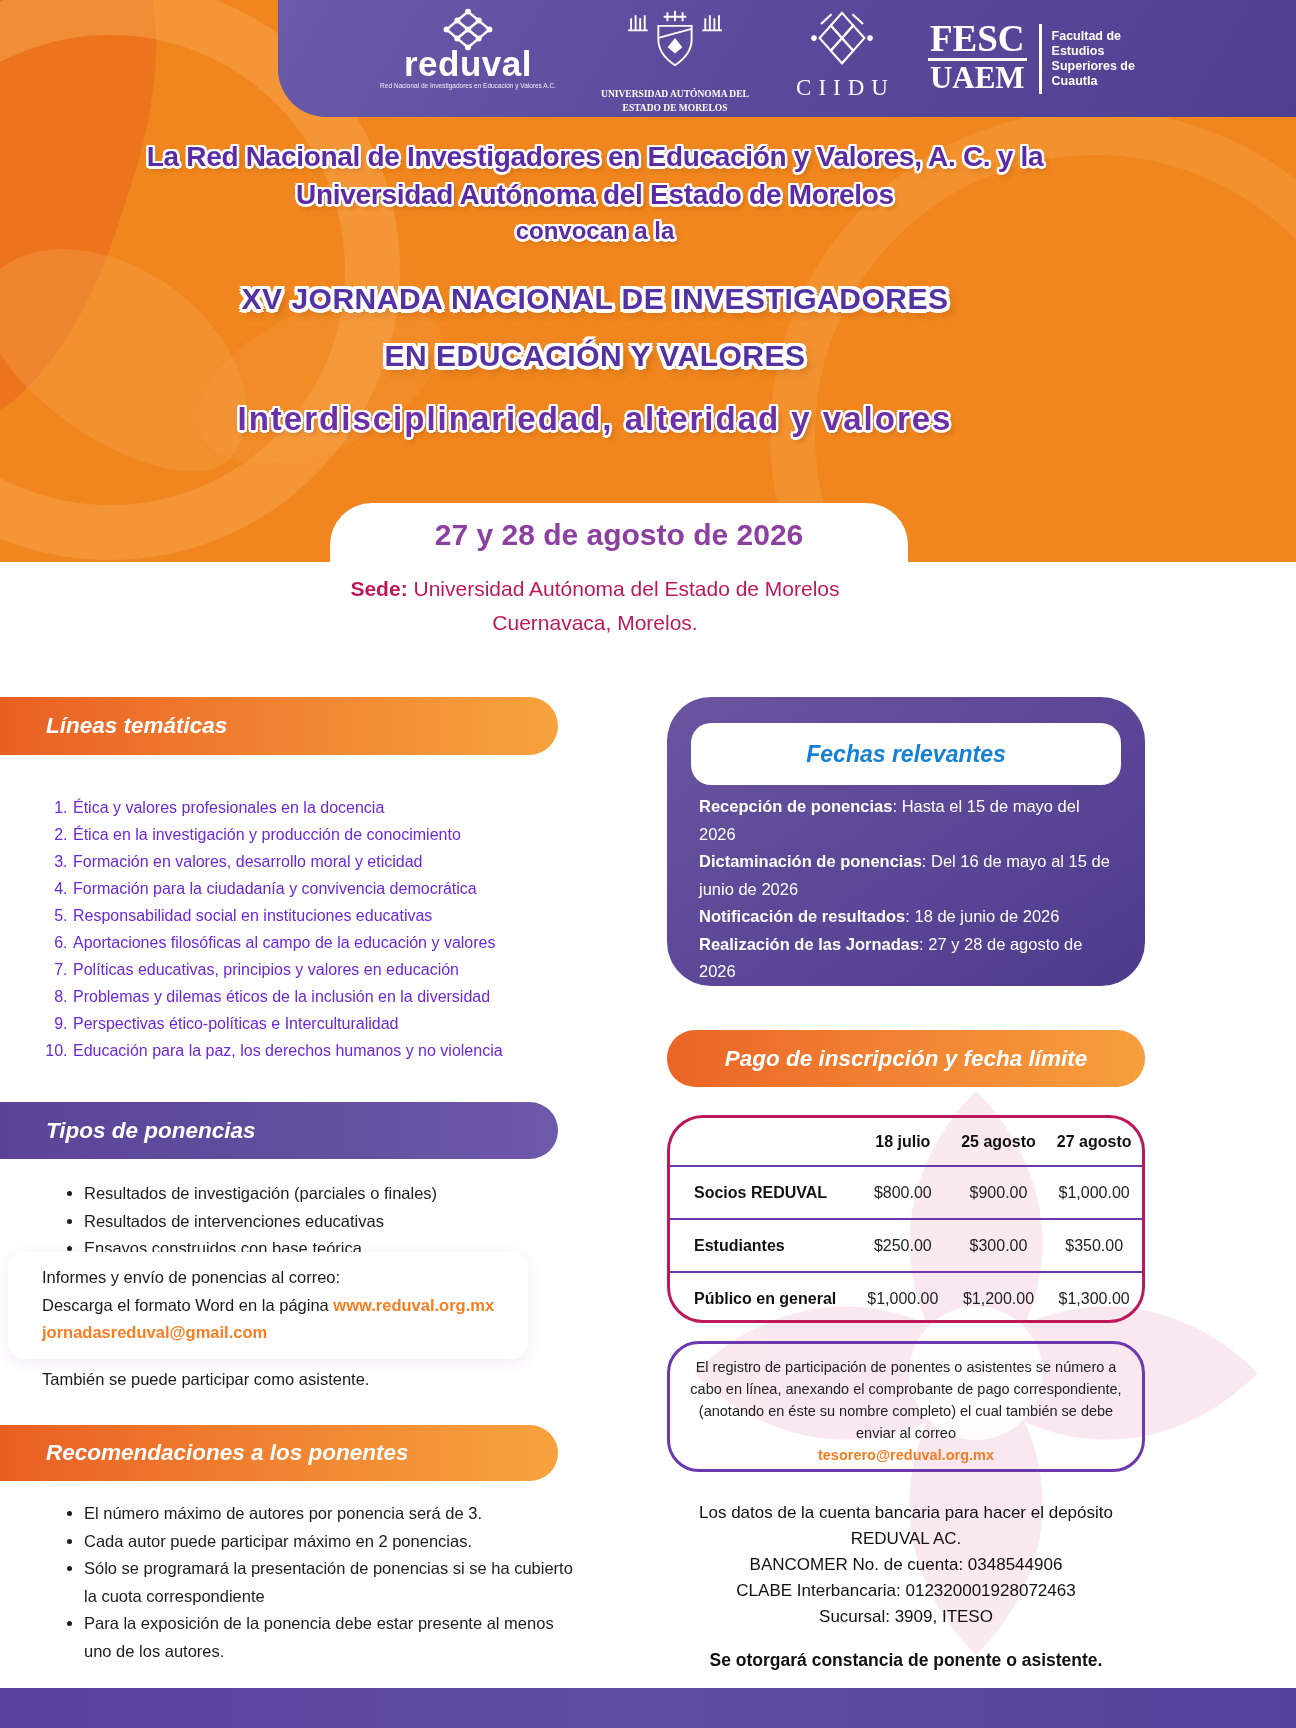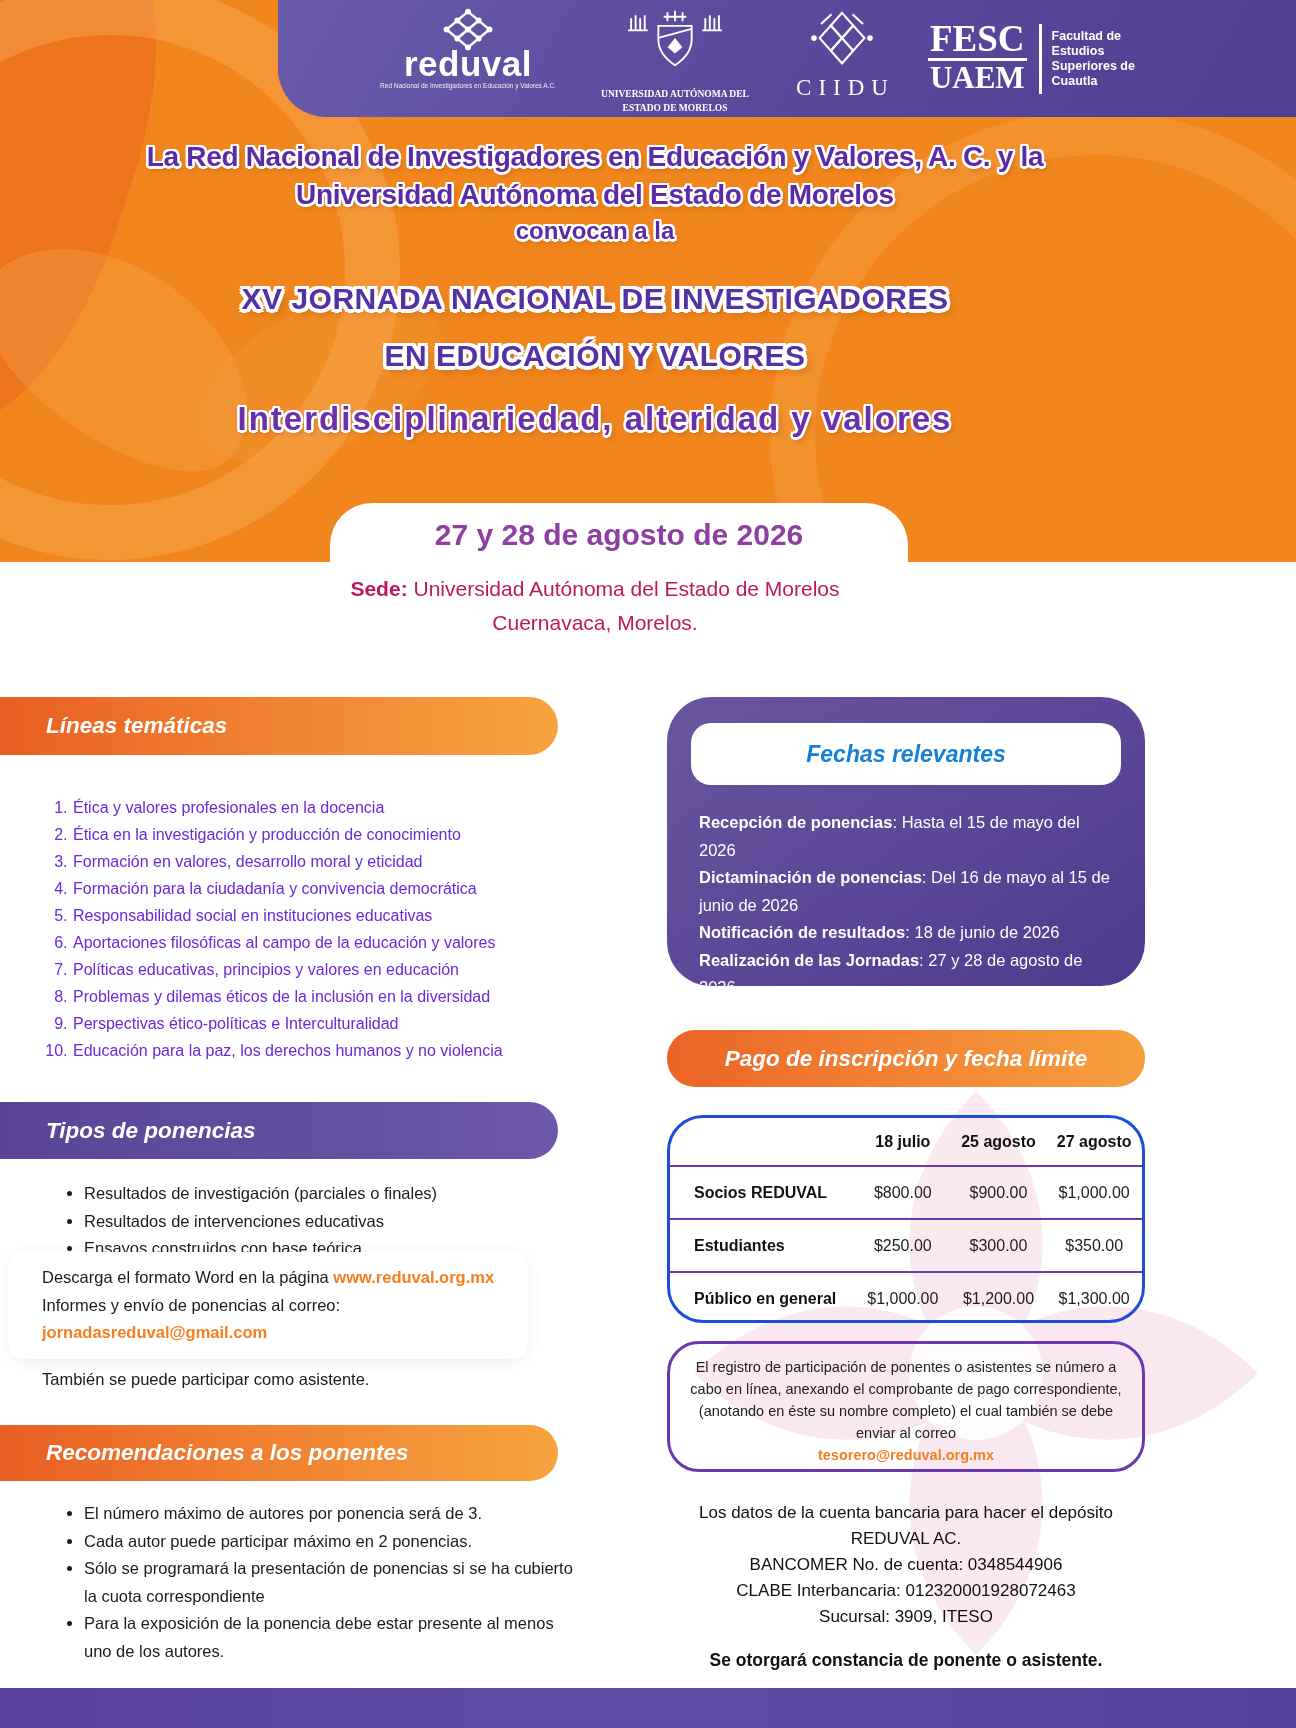--- a/index.html
+++ b/index.html
@@ -88,34 +88,34 @@
   .tambien{position:absolute;left:42px;top:1370px;font-size:16.5px;z-index:1;}
 
   
   .fechas-box{
     position:absolute;left:667px;top:697px;width:478px;height:289px;box-sizing:border-box;z-index:1;
     background:linear-gradient(145deg,#6a559f 0%,#5b4697 55%,#4e3a8c 100%);
     border-radius:44px;padding:26px 24px 0;
   }
   .fechas-strip{height:62px;background:#fff;border-radius:20px;display:flex;align-items:center;justify-content:center;}
   .fechas-title{color:#1581d6;font-size:23px;font-weight:700;font-style:italic;}
-  .fechas-body{padding:24px 6px 0 8px;color:#fff;font-size:16.5px;line-height:27.5px;}
+  .fechas-body{padding:8px 6px 0 8px;color:#fff;font-size:16.5px;line-height:27.5px;}
   .fr-line strong{font-weight:700;}
   .fr-line{margin:0;}
 
   .pago-bar{
     position:absolute;left:667px;top:1030px;width:478px;height:57px;z-index:1;
     background:linear-gradient(90deg,#ea6426 0%,#f28433 50%,#f79f3e 100%);
     border-radius:28px;display:flex;align-items:center;justify-content:center;
     color:#fff;font-style:italic;font-weight:700;font-size:22.5px;
   }
 
   .price-table{
     position:absolute;left:667px;top:1115px;width:478px;height:208px;box-sizing:border-box;z-index:1;
-    border:3px solid #1d4ed8;border-radius:36px;overflow:hidden;background:transparent;
+    border:3px solid #be185d;border-radius:36px;overflow:hidden;background:transparent;
   }
   .pt-row{display:grid;grid-template-columns:185px 1fr 1fr 1fr;align-items:center;height:50px;}
   .pt-row.pt-head{height:47px;}
   .pt-row + .pt-row{border-top:2.5px solid #6c38ad;height:51px;}
   .pt-cell{text-align:center;font-size:16px;color:#222;}
   .pt-head .pt-cell{font-weight:700;color:#111;}
   .pt-label{text-align:left;padding-left:24px;font-weight:700;color:#111;}
 
   .nota-box{
     position:absolute;left:667px;top:1341px;width:478px;height:131px;box-sizing:border-box;z-index:1;
@@ -269,22 +269,22 @@
     <span>Tipos de ponencias</span>
   </div>
 
   <ul class="tipos-list">
     <li>Resultados de investigación (parciales o finales)</li>
     <li>Resultados de intervenciones educativas</li>
     <li>Ensayos construidos con base teórica.</li>
   </ul>
 
   <div class="descarga-card">
+    <div>Informes y envío de ponencias al correo:</div>
     <div><span>Descarga el formato Word en la página </span><a class="link-orange" href="#">www.reduval.org.mx</a></div>
-    <div>Informes y envío de ponencias al correo:</div>
     <div><a class="link-orange" href="#">jornadasreduval@gmail.com</a></div>
   </div>
 
   <div class="tambien">También se puede participar como asistente.</div>
 
   <div class="bar bar-orange bar-recos">
     <span>Recomendaciones a los ponentes</span>
   </div>
 
   <ul class="recos-list">

